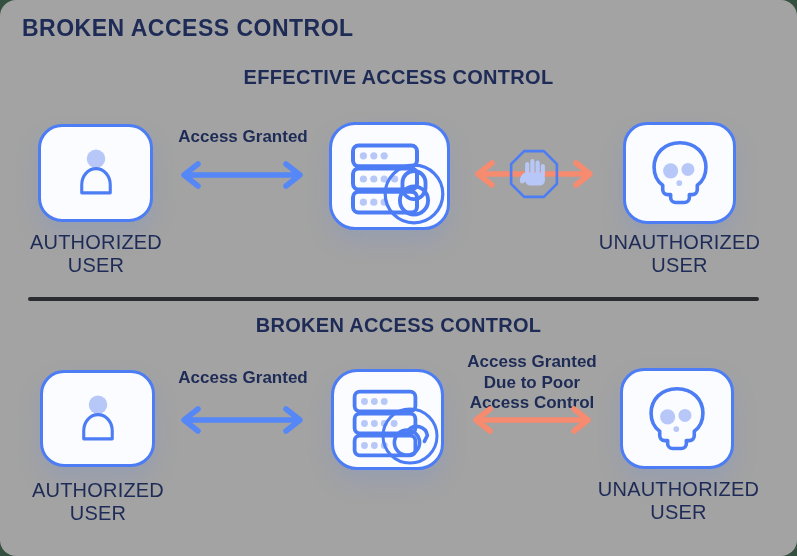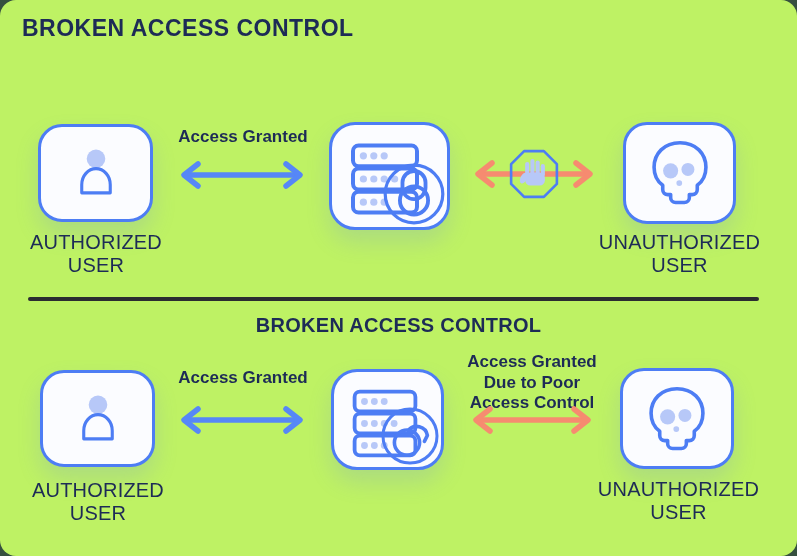--- a/index.html
+++ b/index.html
@@ -3,21 +3,21 @@
 <meta charset="utf-8">
 <style>
   html, body { margin:0; padding:0; }
   body {
     width:797px; height:556px; overflow:hidden;
     background:#36503f;
     font-family:"Liberation Sans", "DejaVu Sans", sans-serif;
   }
   .canvas {
     position:relative; width:797px; height:556px;
-    background:#bef264; border-radius:16px; overflow:hidden;
+    background:#a3a3a3; border-radius:16px; overflow:hidden;
   }
   .page-title {
     position:absolute; left:22px; top:15px;
     font-size:23px; font-weight:700; letter-spacing:0.5px; color:#1d2b56;
   }
   .section-heading {
     position:absolute; left:0; width:100%; text-align:center;
     font-size:20px; font-weight:700; letter-spacing:0.3px; color:#1d2b56;
   }
   .card {
@@ -52,20 +52,21 @@
   }
   .icon-stroke { stroke:#4d7df4; fill:none; stroke-linejoin:round; stroke-linecap:round; }
 </style>
 </head>
 <body>
 
 <div class="canvas">
 
   <div class="page-title">BROKEN ACCESS CONTROL</div>
 
+  <div class="section-heading" style="top:66px;">EFFECTIVE ACCESS CONTROL</div>
 
   <div class="card" style="left:38px; top:124px; width:115px; height:98px;">
     <svg width="62" height="68" viewBox="0 0 100 100">
       <circle cx="50" cy="27" r="15" fill="#b7c8f8"></circle>
       <path class="icon-stroke" d="M27 82 V69 A23 26 0 0 1 73 69 V82 Z" fill="#fbfcff" stroke-width="5"></path>
     </svg>
   </div>
   <div class="card-label" style="left:14px; top:231px; width:164px;">AUTHORIZED
 USER</div>
 

